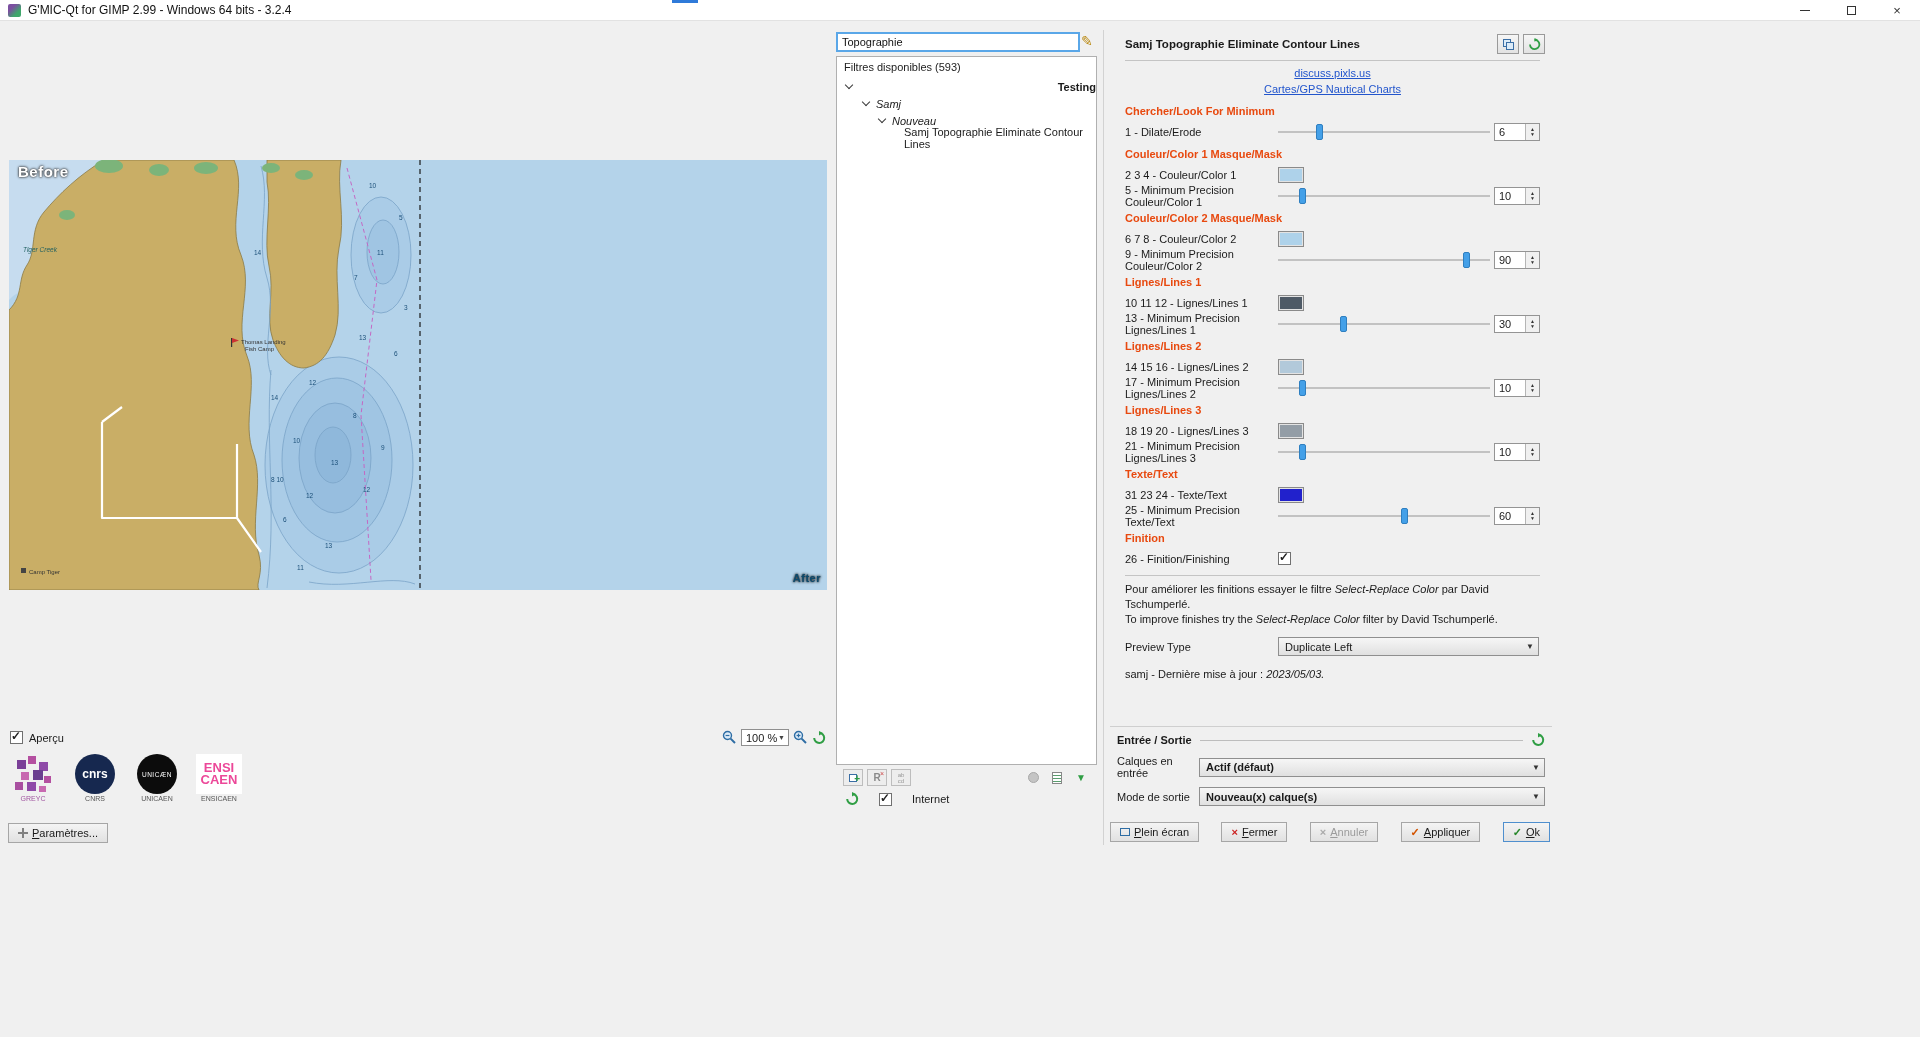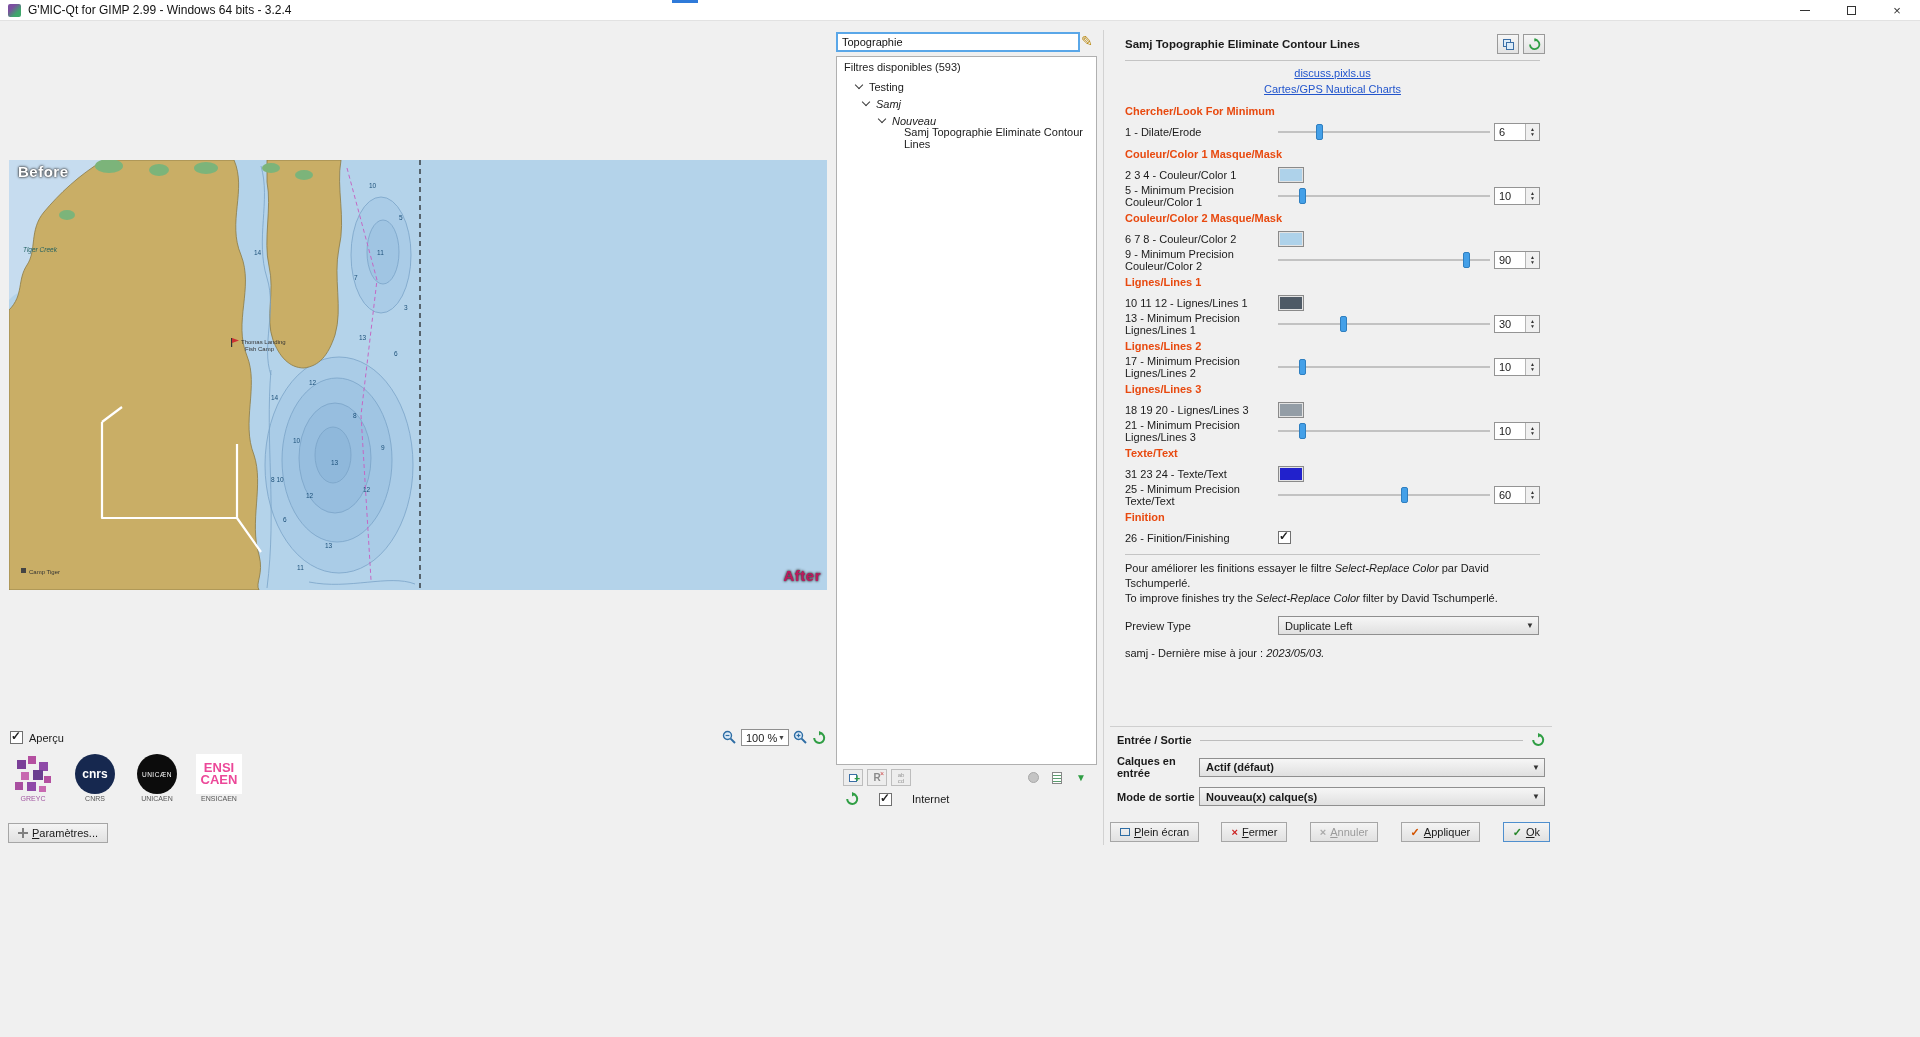--- a/index.html
+++ b/index.html
@@ -14,21 +14,21 @@
   .winbtn { width:46px; height:21px; display:flex; align-items:center; justify-content:center; cursor:default; }
   .g-min { width:10px; height:1px; background:#333; display:block; }
   .g-max { width:9px; height:9px; border:1px solid #333; display:block; }
   .g-close { font-size:13px; color:#333; line-height:1; }
   .sliver { position:absolute; left:672px; top:0; width:26px; height:3px; background:#2f7ad9; }
 
   
   .map { position:absolute; left:9px; top:160px; width:818px; height:430px; background:#b4d3ea; }
   .map svg { display:block; }
   .ov-before { position:absolute; left:9px; top:3px; font-size:15px; font-weight:bold; color:#fff; text-shadow:0 0 3px #333,0 0 2px #333; letter-spacing:.5px; }
-  .ov-after  { position:absolute; right:6px; bottom:6px; font-size:15px; font-weight:bold; color:#be185d; text-shadow:0 0 3px #333,0 0 2px #333; letter-spacing:.5px; }
+  .ov-after  { position:absolute; right:6px; bottom:6px; font-size:11px; font-weight:bold; color:#0c4a6e; text-shadow:0 0 3px #333,0 0 2px #333; letter-spacing:.5px; }
 
   
   .cbx { width:13px; height:13px; background:#fff; border:1px solid #707070; display:inline-block; position:relative; flex:none; }
   .cbx.on::after { content:"✓"; position:absolute; left:0px; top:-3px; font-size:12px; font-weight:bold; color:#222; }
 
   .apercu-row { position:absolute; left:10px; top:731px; display:flex; align-items:center; gap:6px; }
 
   .zoom-row { position:absolute; left:722px; top:729px; display:flex; align-items:center; gap:4px; }
   .zoom-combo { width:48px; height:17px; border:1px solid #8f8f8f; background:#fff; display:flex; align-items:center; padding-left:4px; }
   .zoom-combo .arr { margin-left:auto; font-size:7px; color:#444; padding-right:3px; }
@@ -53,21 +53,21 @@
   .combo { height:19px; border:1px solid #8f8f8f; background:linear-gradient(#f6f6f6,#e0e0e0); display:flex; align-items:center; padding-left:6px; }
   .combo .arr { margin-left:auto; font-size:8px; color:#333; width:16px; text-align:center; }
 
   
   .search { position:absolute; left:836px; top:32px; width:244px; height:20px; border:2px solid #5aa7e8; background:#fff; font-family:"Liberation Sans",sans-serif; font-size:11px; padding:0 4px; color:#111; }
   .pencil { position:absolute; left:1081px; top:33px; font-size:14px; color:#b8860b; }
   .listbox { position:absolute; left:836px; top:56px; width:261px; height:709px; background:#fff; border:1px solid #b0b0b0; }
   .listhead { padding:4px 7px 5px; color:#222; }
   .tree-row { height:17px; display:flex; align-items:center; }
   .chev { width:6px; height:6px; border-right:1.5px solid #3a3a3a; border-bottom:1.5px solid #3a3a3a; transform:rotate(45deg); margin:-3px 7px 0 0; flex:none; }
-  .t0 { padding-left:19px; font-weight:normal; }
+  .t0 { padding-left:9px; font-weight:bold;justify-content:space-between; }
   .t1 { padding-left:26px; font-style:italic; }
   .t2 { padding-left:42px; font-style:italic; }
   .t3 { padding-left:67px; }
 
   .fave-row { position:absolute; left:843px; top:769px; width:248px; display:flex; gap:4px; }
   .toolbtn { width:20px; height:17px; border:1px solid #bdbdbd; background:#ededed; display:flex; align-items:center; justify-content:center; position:relative; font-size:9px; }
   .toolbtn.flat { border-color:transparent; background:none; }
   .sp { flex:1; }
   .inet-row { position:absolute; left:845px; top:792px; display:flex; align-items:center; gap:20px; }
 
@@ -102,21 +102,21 @@
   .pt-row { display:flex; align-items:center; margin-top:10px; }
   .pt-combo { width:261px; }
   .samjnote { margin-top:12px; }
 
   
   .io { position:absolute; left:1110px; top:726px; width:442px; border-top:1px solid #cfcfcf; padding:6px 7px 0 7px; }
   .io-titlerow { display:flex; align-items:center; }
   .io-title { font-weight:bold; }
   .io-line { flex:1; height:1px; background:#bdbdbd; margin:0 8px; }
   .io-row { display:flex; align-items:center; margin-top:8px; }
-  .io-label { width:82px; flex:none;font-weight:bold; }
+  .io-label { width:82px; flex:none; }
   .io-combo { flex:1;font-weight:bold; }
 
   .btnrow { position:absolute; left:1110px; top:822px; width:442px; display:flex; justify-content:space-between; gap:9px; padding-right:2px; }
   .fsicon { width:10px; height:8px; border:1.5px solid #2e6da4; display:inline-block; }
   .settings-btn { position:absolute; left:8px; top:823px; }
   .tools-ic { width:10px; height:10px; position:relative; display:inline-block; }
   .tools-ic i { position:absolute; left:4px; top:0; width:2px; height:10px; background:#808080; display:block; }
   .tools-ic i:last-child { transform:rotate(90deg); }
 </style>
 </head>
@@ -480,20 +480,26 @@
         <span class="sval">30</span>
         <span class="sud">
             <i>▲</i>
             <i>▼</i>
           </span>
       </div>
     </div>
 
     <div class="sechead">Lignes/Lines 2</div>
     <div class="prow">
+      <span class="plabel">14 15 16 - Lignes/Lines 2</span>
+      <button class="swbtn">
+          <span class="swin" style="background: rgb(178, 201, 218);"></span>
+        </button>
+    </div>
+    <div class="prow">
       <span class="plabel">17 - Minimum Precision Lignes/Lines 2</span>
       <div class="slider">
         <div class="strack"></div>
         <div class="shandle" style="left: 20.5px;"></div>
       </div>
       <div class="spin">
         <span class="sval">10</span>
         <span class="sud">
             <i>▲</i>
             <i>▼</i>

